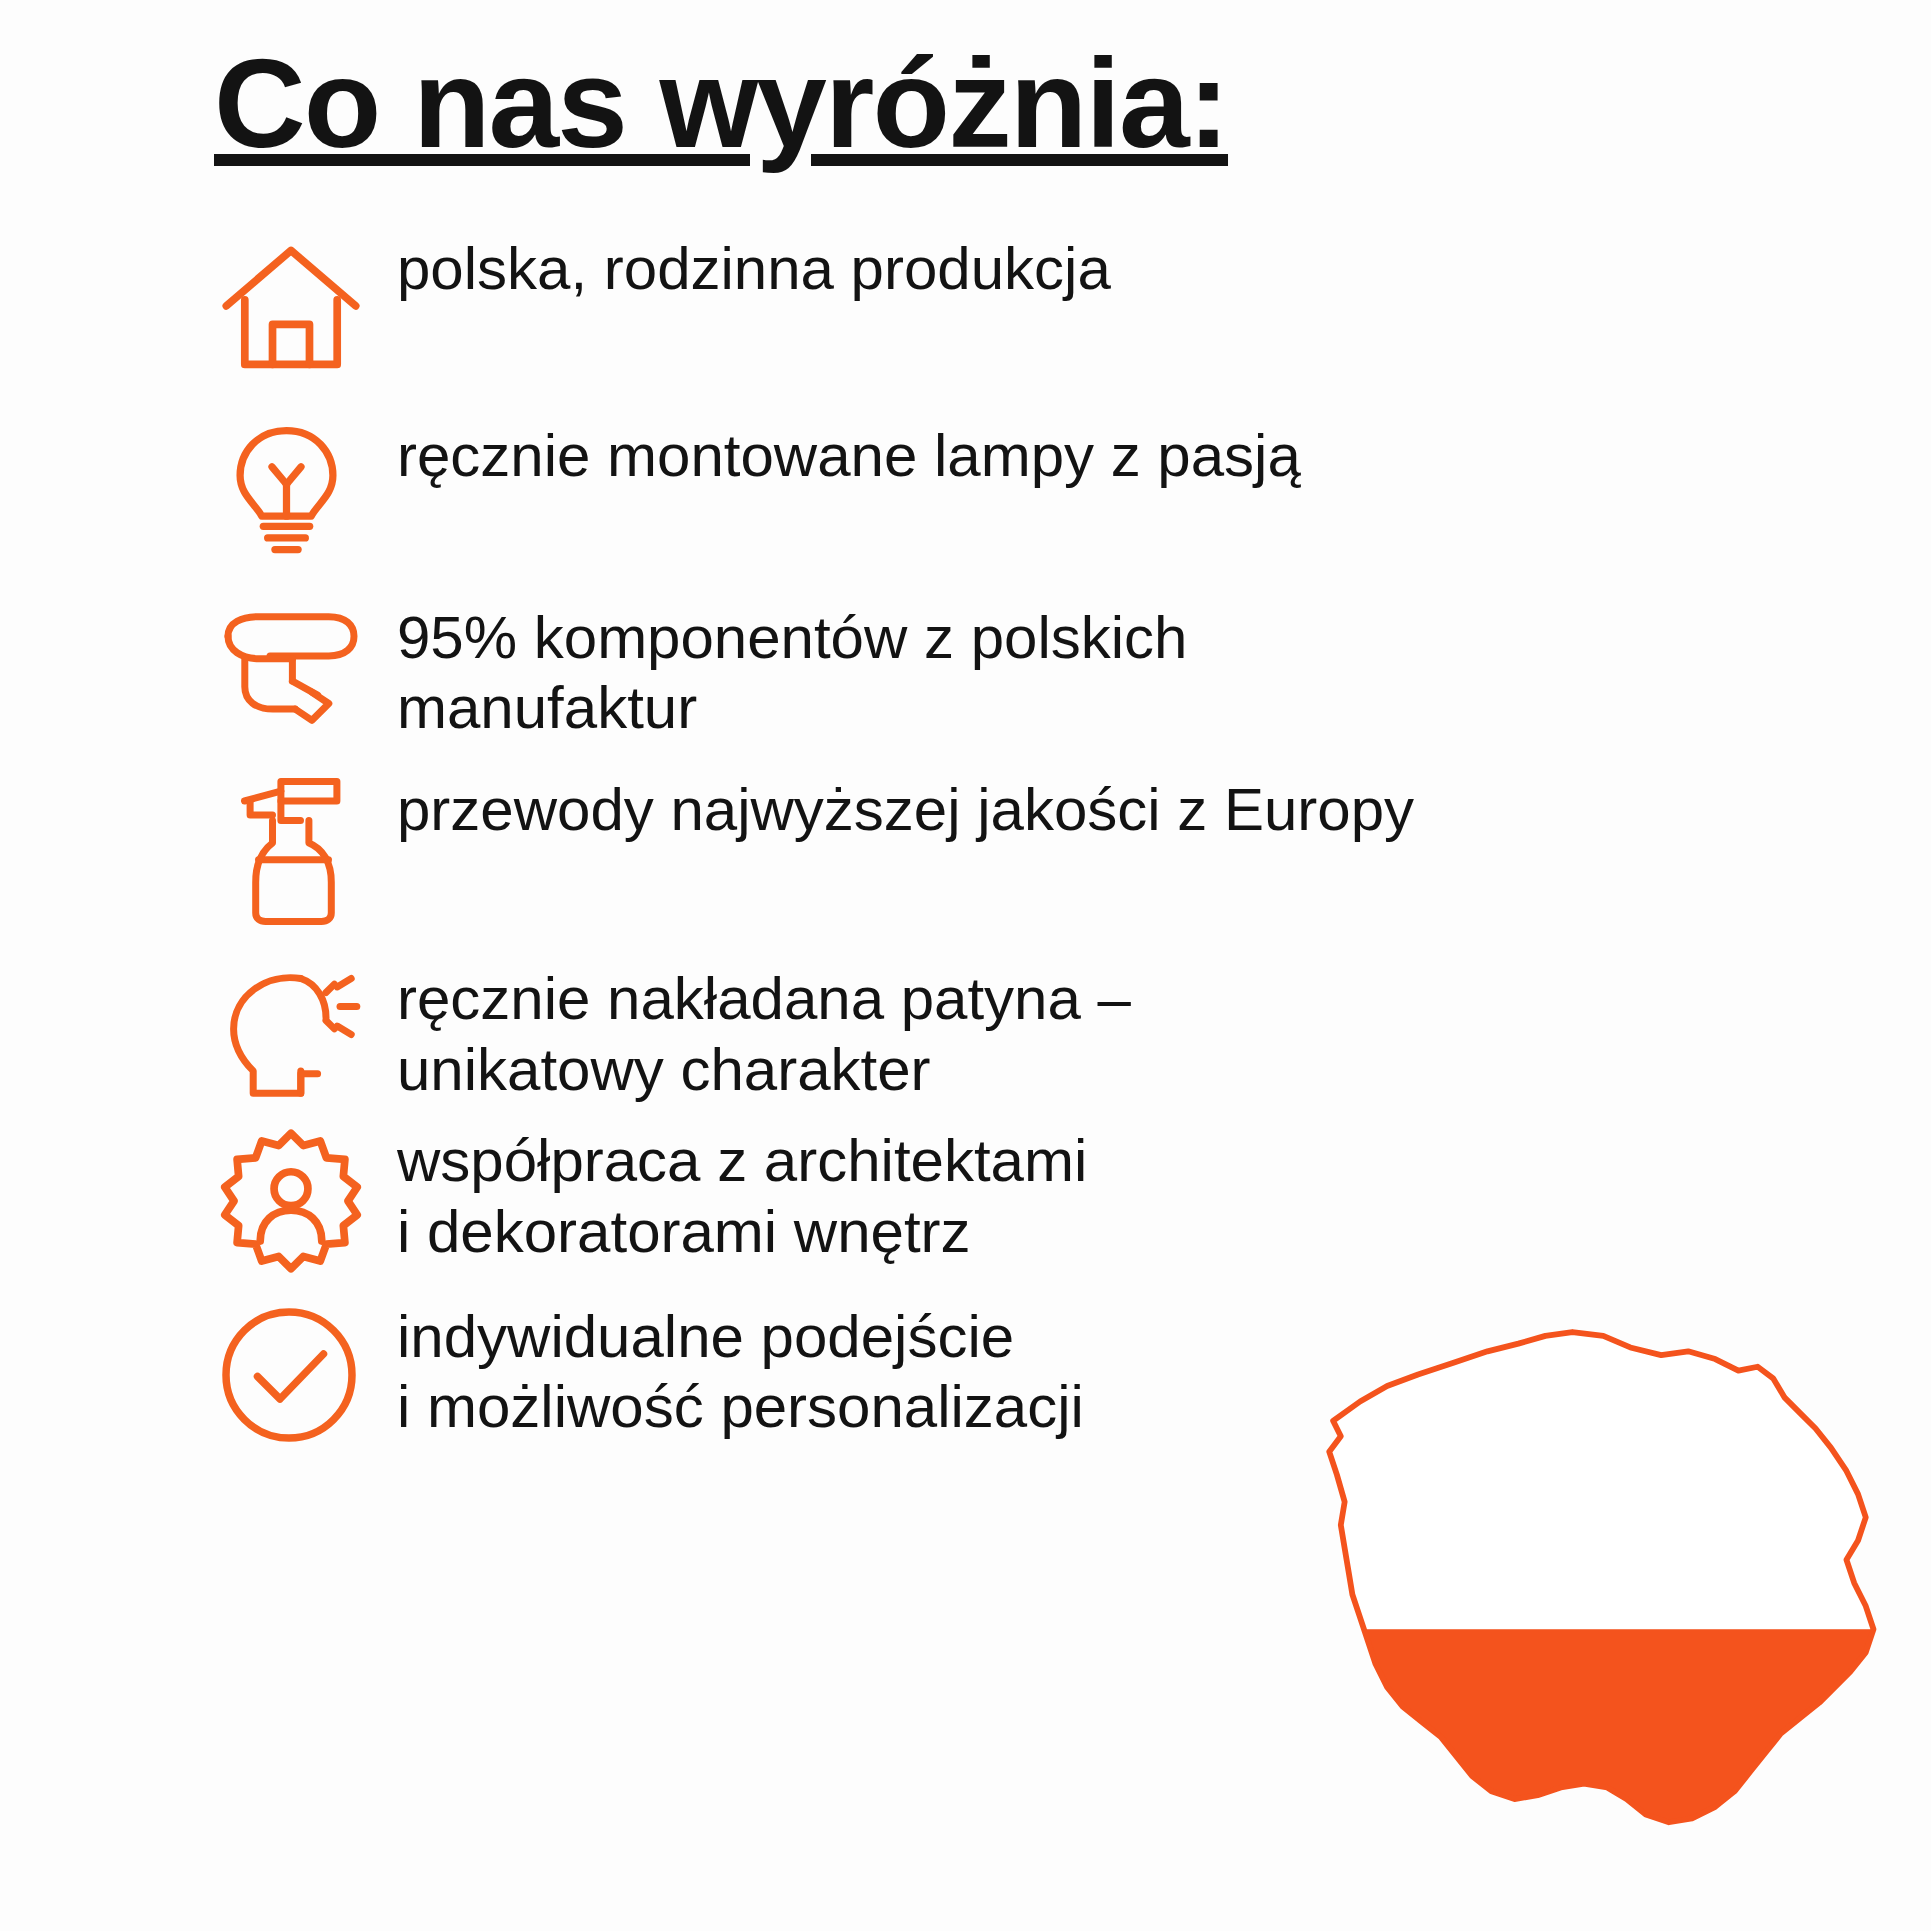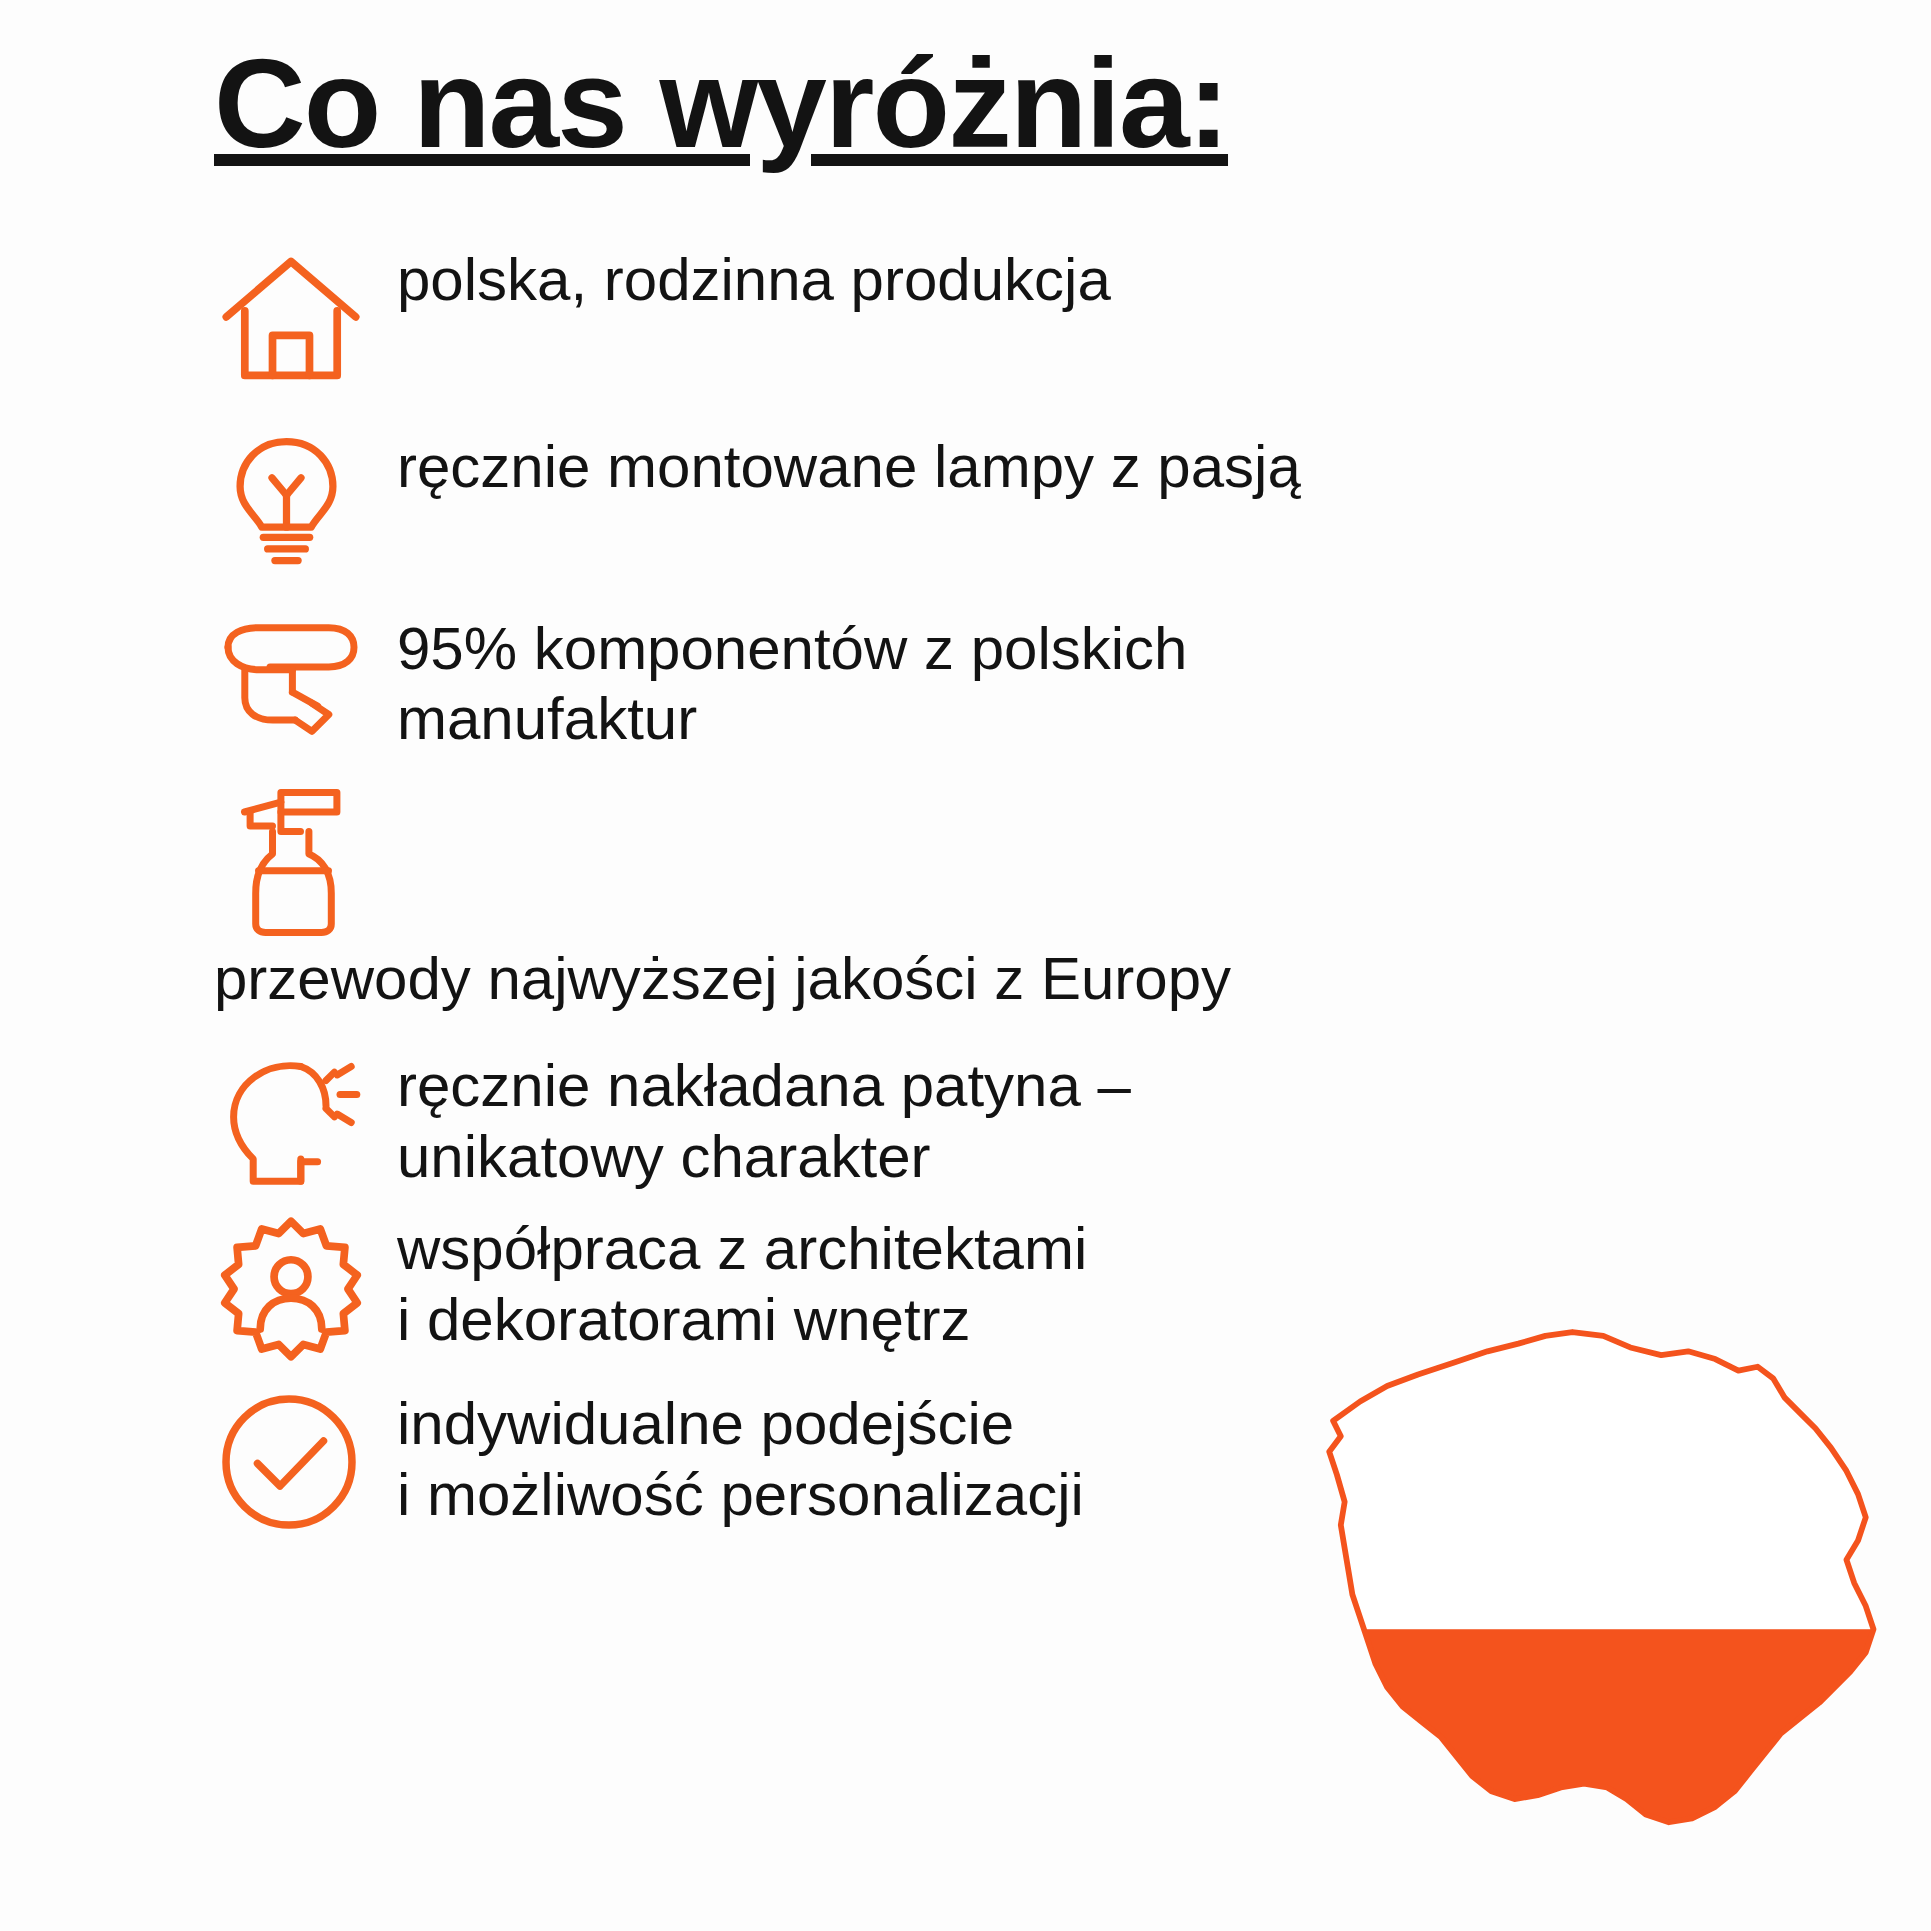--- a/index.html
+++ b/index.html
@@ -31,21 +31,21 @@
     letter-spacing: -1.9px;
     line-height: 1.05;
     color: #131313;
     white-space: nowrap;
     text-decoration: underline;
   }
 
   #list {
     position: absolute;
     left: 214px;
-    top: 239px;
+    top: 228px;
     width: 1506px;
   }
 
   .row {
     display: flex;
     align-items: flex-start;
     margin-bottom: 17.4px;
     position: relative;
   }
 
@@ -68,21 +68,21 @@
     line-height: 1.18;
     color: #131313;
     padding-top: 5.8px;
     white-space: pre-line;
   }
 
   
   .row.r1 { margin-top: 0px; margin-bottom: 29px; }
   .row.r2 { margin-bottom: 33px; }
   .row.r3 { margin-bottom: 25px; }
-  .row.r4 { margin-bottom: 31px; flex-direction: column; }
+  .row.r4 { margin-bottom: 31px; }
   .row.r5 { margin-bottom: 21px; }
   .row.r6 { margin-bottom: 13.5px; }
   .row.r7 { margin-bottom: 17.4px; }
   .row.r8 { margin-bottom: 0px; }
 
   .row.r1 .icon-cell { align-items: center; }
 
   #map {
     position: absolute;
     left: 1302px;

